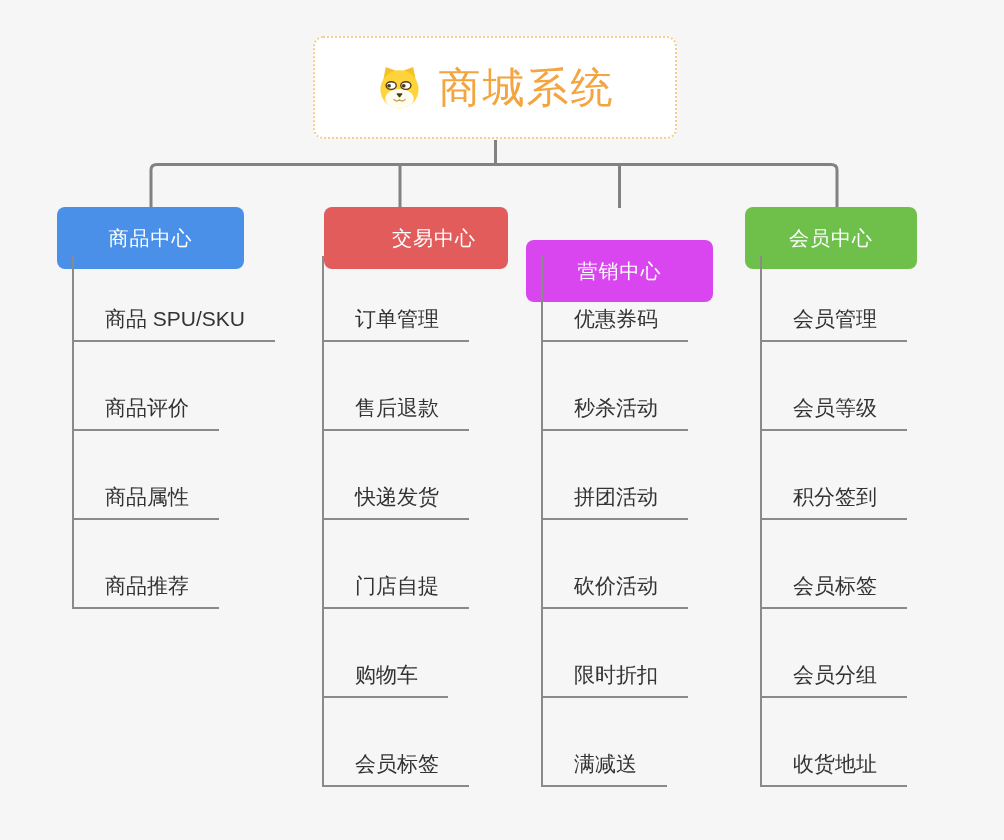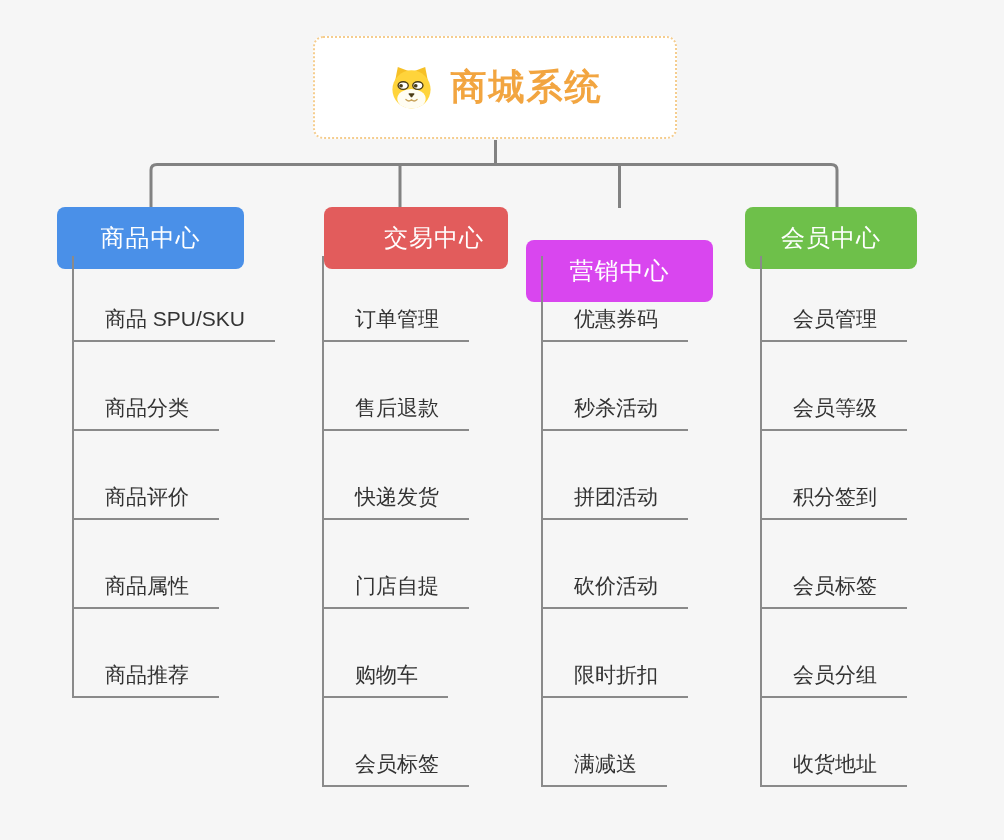--- a/index.html
+++ b/index.html
@@ -8,28 +8,28 @@
 
   
   .connectors{position:absolute;left:0;top:0;pointer-events:none;}
 
   
   .root{
     position:absolute;left:313px;top:36px;width:364px;height:103px;
     box-sizing:border-box;background:#FFFFFF;border:2px dotted #F5CD8E;border-radius:10px;
     display:flex;align-items:center;justify-content:center;gap:16px;cursor:pointer;
   }
-  .root-title{font-size:36px;font-weight:700;letter-spacing:2px;}
+  .root-title{font-size:42px;font-weight:400;letter-spacing:2px;}
 
   
   .branch{
     position:absolute;top:207px;height:62px;box-sizing:border-box;border-radius:8px;
     display:flex;align-items:center;justify-content:center;cursor:pointer;
   }
-  .branch-label{color:#FFFFFF;font-size:24px;letter-spacing:1px;}
+  .branch-label{color:#FFFFFF;font-size:20px;letter-spacing:1px;}
   .branch.b1{left:57px;width:187px;}
   .branch.b2{left:324px;width:184px;padding-left:36px;}
   .branch.b3{left:526px;width:187px;}
   .branch.b4{left:745px;width:172px;}
 
   
   .column{position:absolute;top:256px;border-left:2px solid #8A8A8A;}
   .column.c1{left:72px;}
   .column.c2{left:322px;}
   .column.c3{left:541px;}
@@ -80,21 +80,20 @@
   </div>
   <div class="branch b3" style="background-color: #d946ef; margin-top: 33px;">
     <span class="branch-label">营销中心</span>
   </div>
   <div class="branch b4" style="background-color: rgb(110, 192, 74);">
     <span class="branch-label">会员中心</span>
   </div>
 
   <div class="column c1">
     <div class="leaf">商品 SPU/SKU</div>
-    <div class="leaf">商品分类</div>
     <div class="leaf">商品评价</div>
     <div class="leaf">商品属性</div>
     <div class="leaf">商品推荐</div>
   </div>
 
   <div class="column c2">
     <div class="leaf">订单管理</div>
     <div class="leaf">售后退款</div>
     <div class="leaf">快递发货</div>
     <div class="leaf">门店自提</div>

